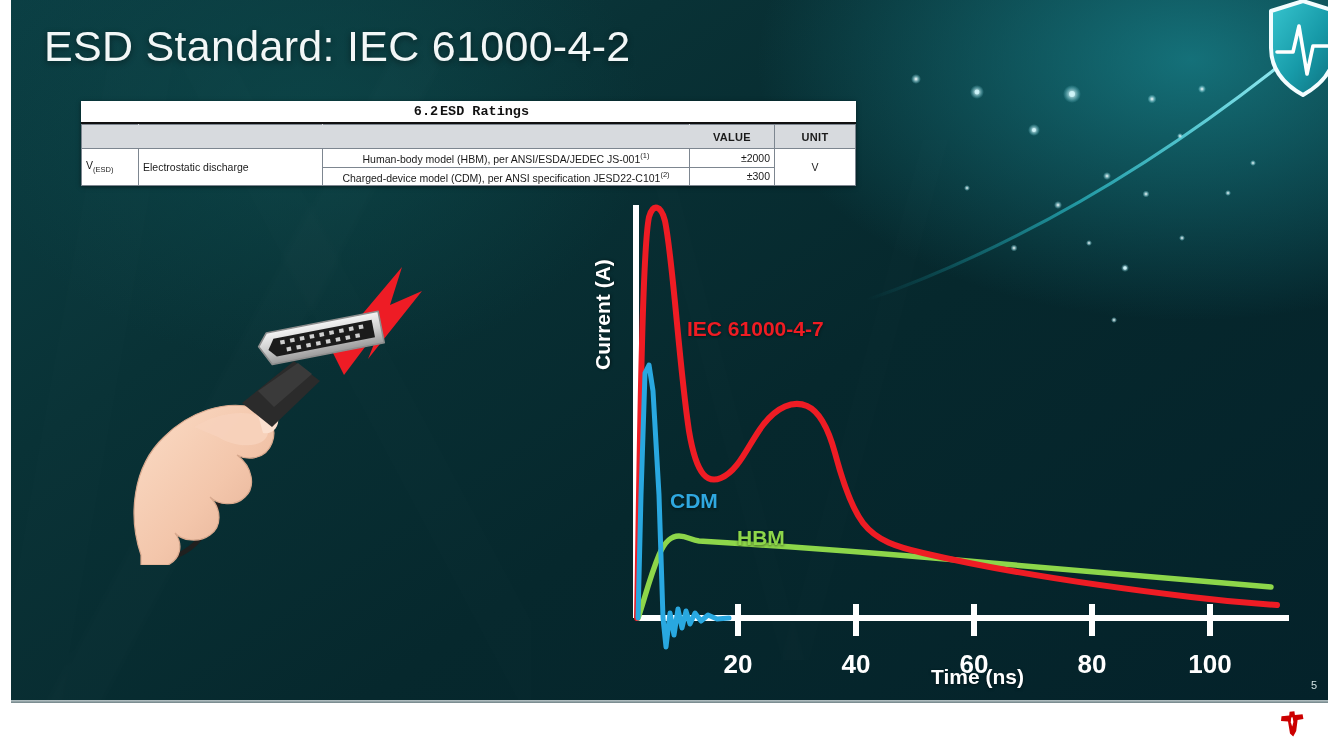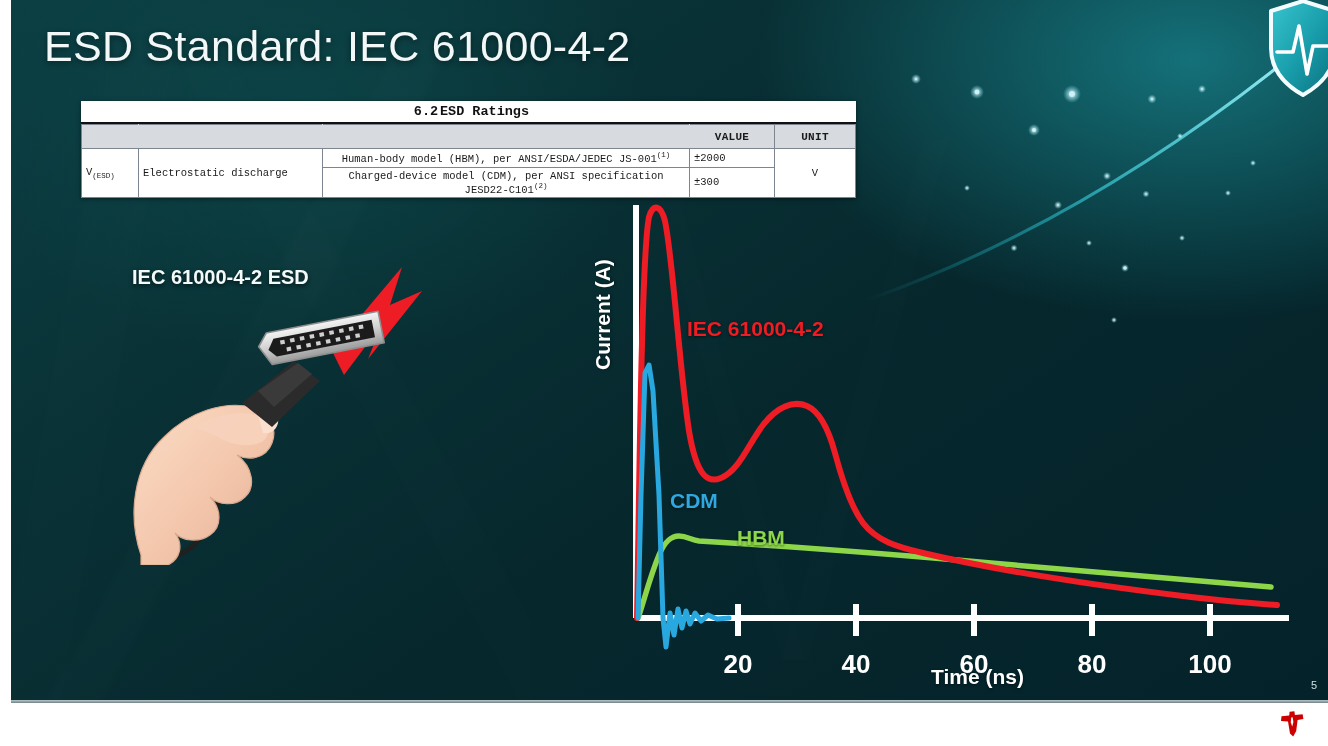--- a/index.html
+++ b/index.html
@@ -45,27 +45,27 @@
   .shield{position:absolute;right:-4px;top:-4px;width:80px;height:104px;}
 
   
   .tblwrap{position:absolute;left:70px;top:101px;width:775px;background:#ffffff;
      box-shadow:0 1px 4px rgba(0,0,0,.5);}
   .tblhdr{font-size:13.5px;font-weight:bold;color:#111;padding:3px 0 3px 4px;
      border-bottom:2px solid #111;font-family:Liberation Mono, monospace;text-align:center;}
   .tblhdr .secno{display:inline-block;width:28px;}
   table.esd{border-collapse:collapse;width:100%;font-size:10.5px;color:#1a1a1a;
      font-family:"Liberation Sans",sans-serif;table-layout:fixed;}
-  table.esd td,table.esd th{border:1px solid #7d8690;padding:2px 4px;vertical-align:middle;font-family:Liberation Mono, monospace;}
+  table.esd td,table.esd th{border:1px solid #7d8690;padding:2px 4px;vertical-align:middle;}
   table.esd thead th{background:#d7dade;height:19px;font-size:11px;text-align:center;
      letter-spacing:.3px;}
   .c-sym{width:48px;text-align:left;}
   .c-par{width:175px;text-align:left;}
   .c-desc{text-align:center;}
-  .c-val{width:76px;text-align:left;}
+  .c-val{width:76px;text-align:right;}
   .c-unit{width:72px;text-align:center;}
   .blank{background:#d7dade;border-right:1px solid #d7dade !important;}
   sup{font-size:7.5px;vertical-align:super;}
   .sub{font-size:7.5px;vertical-align:sub;}
 
   
   .lbl-iec{position:absolute;left:121px;top:266px;font-size:20px;font-weight:bold;
      color:#f4fafa;text-shadow:0 2px 4px rgba(0,0,0,.6);white-space:nowrap;}
   .note{position:absolute;left:246px;top:589px;font-size:20.5px;font-weight:bold;
      color:#f4fafa;line-height:1.5;text-shadow:0 2px 4px rgba(0,0,0,.6);width:300px;}
@@ -184,21 +184,20 @@
             <td class="c-unit" rowspan="2">V</td>
           </tr>
           <tr>
             <td class="c-desc"><span>Charged-device model (CDM), per ANSI specification JESD22-C101</span><sup>(2)</sup></td>
             <td class="c-val">±300</td>
           </tr>
         </tbody>
       </table>
     </div>
 
-    <div class="lbl-iec">IEC 61000-4-2 ESD</div>
 
     <svg class="hand" viewBox="0 0 340 310">
       <defs>
         <linearGradient id="skin" x1="0" y1="0" x2="1" y2="1">
           <stop offset="0%" stop-color="#fbdcc6"></stop>
           <stop offset="55%" stop-color="#f3c6ab"></stop>
           <stop offset="100%" stop-color="#e2ad92"></stop>
         </linearGradient>
         <linearGradient id="metal" x1="0" y1="0" x2="0" y2="1">
           <stop offset="0%" stop-color="#f4f4f4"></stop>
@@ -281,21 +280,21 @@
         <text x="285" y="478">40</text>
         <text x="403" y="478">60</text>
         <text x="521" y="478">80</text>
         <text x="639" y="478">100</text>
       </g>
     </svg>
 
     <div class="ylabel">Current (A)</div>
     <div class="xlabel">Time (ns)</div>
 
-    <div class="ser-iec">IEC 61000-4-2</div>
+    <div class="ser-iec">IEC 61000-4-7</div>
     <div class="ser-cdm">CDM</div>
     <div class="ser-hbm">HBM</div>
 
     <div class="pageno">5</div>
     <div class="rail"></div>
   </div>
 
   <div class="footer">
     <div class="ti">
       <svg width="30" height="30" viewBox="0 0 30 30">

